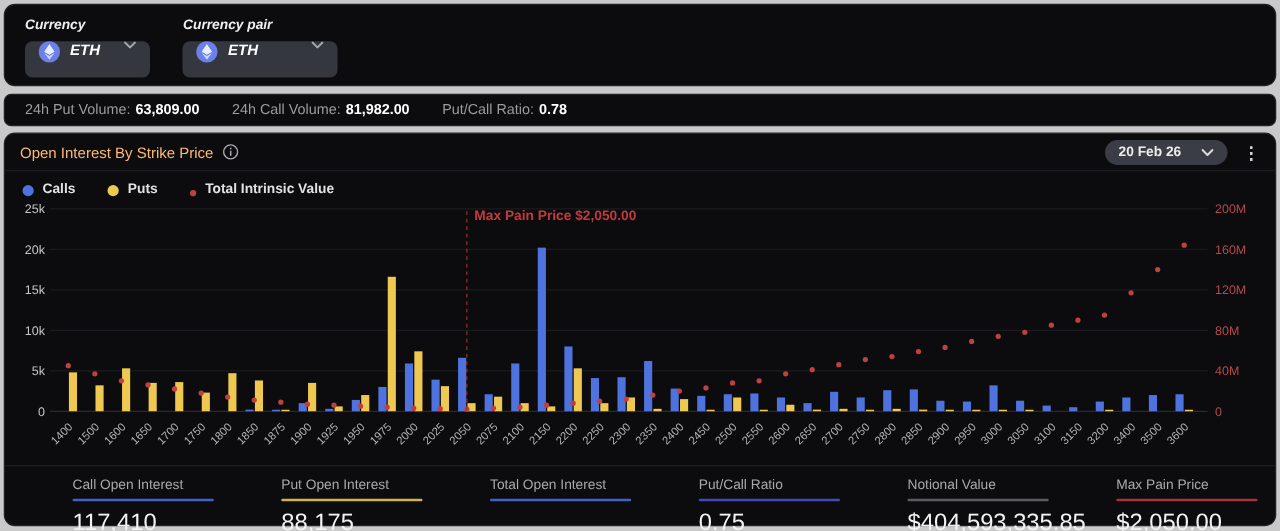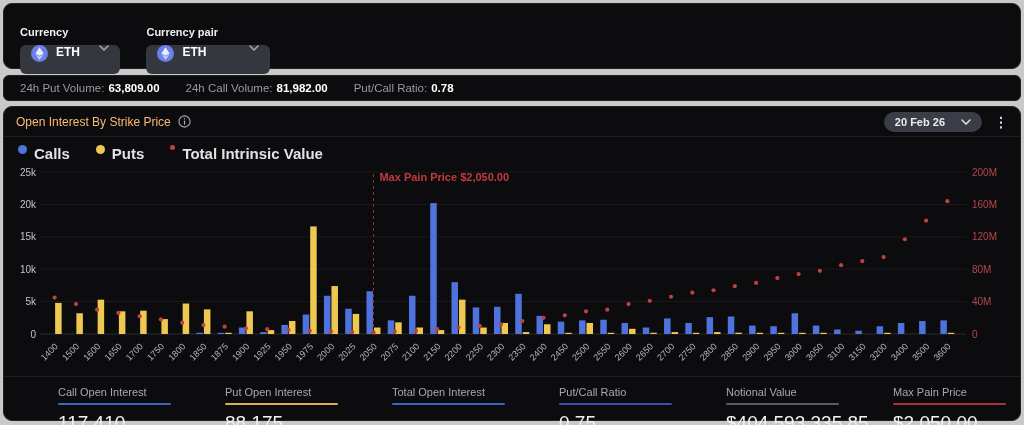--- a/index.html
+++ b/index.html
@@ -1,38 +1,38 @@
 <!DOCTYPE html>
 <html><head>
 <meta charset="utf-8">
 <style>
   html,body{margin:0;padding:0;width:1024px;height:425px;background:#c9c9c9;font-family:"Liberation Sans",sans-serif;-webkit-font-smoothing:antialiased;overflow:hidden;}
   .panel{background:#0c0c0e;border:1px solid #222226;box-sizing:border-box;}
   
-  #controls{position:absolute;left:3px;top:3px;width:1018px;height:66px;border-radius:9px;padding:22px 16px;}
+  #controls{position:absolute;left:3px;top:3px;width:1018px;height:66px;border-radius:9px;padding:10px 16px;font-style:italic;}
   .ctrl-group{display:inline-block;vertical-align:top;margin-right:22px;}
   .ctrl-label{font-size:11px;font-weight:bold;color:#f0f0f0;margin-bottom:7px;}
   .dd{display:flex;align-items:flex-start;gap:8px;background:#34373e;border-radius:6px;height:29px;padding:0 11px;cursor:pointer;}
   .dd-eth{width:78px;}
   .dd-pair{width:102px;}
   .coin{width:17px;height:17px;border-radius:50%;background:#6b80e9;display:flex;align-items:center;justify-content:center;flex:none;}
   .dd-text{font-size:12px;font-weight:bold;color:#fff;flex:1;}
   
   #volbar{position:absolute;left:3px;top:75px;width:1018px;height:26px;border-radius:6px;display:flex;align-items:center;gap:26px;padding:0 16px;text-align:center;}
   .vol-item{font-size:11.5px;color:#9b9b9e;white-space:nowrap;}
   .vol-item b{color:#fff;font-weight:bold;margin-left:4px;}
   
   #chartpanel{position:absolute;left:3px;top:106px;width:1018px;height:315px;border-radius:9px;}
   #chart-header{display:flex;align-items:center;height:29px;padding:0 12px;border-bottom:1px solid #1d1d21;}
   #chart-title{font-size:12px;color:#fdba74;}
   .spacer{flex:1;}
   #date-pill{display:flex;align-items:center;gap:16px;background:#3a3d45;border-radius:13px;padding:4px 11px;font-size:11px;font-weight:bold;color:#ececee;cursor:pointer;}
   #kebab{color:#d2d2d4;font-size:14px;font-weight:bold;margin-left:12px;cursor:pointer;letter-spacing:0;line-height:1;}
   #legend{display:flex;align-items:center;gap:26px;padding:8px 14px 2px;}
-  .legend-item{display:flex;align-items:flex-start;gap:7px;font-size:15px;font-weight:bold;color:#e2e2e4;}
+  .legend-item{display:flex;align-items:flex-end;gap:7px;font-size:11px;font-weight:bold;color:#e2e2e4;}
   .legend-dot{width:9px;height:9px;border-radius:50%;}
   .legend-dot.small{width:5px;height:5px;}
   #svgwrap{padding:2px 4px 0 6px;}
   #footer-stats{display:flex;gap:14px;padding:9px 14px 0;border-top:1px solid #1d1d21;}
   .fstat{flex:1;min-width:0;margin-left:40px;}
   .fstat-label{font-size:11px;color:#a9a9ac;}
   .fstat-line{height:2px;border-radius:1px;margin:5px 0 7px;}
   .fstat-value{font-size:19px;color:#f2f2f3;font-weight:500;}
   text{font-family:"Liberation Sans",sans-serif;}
 </style>

